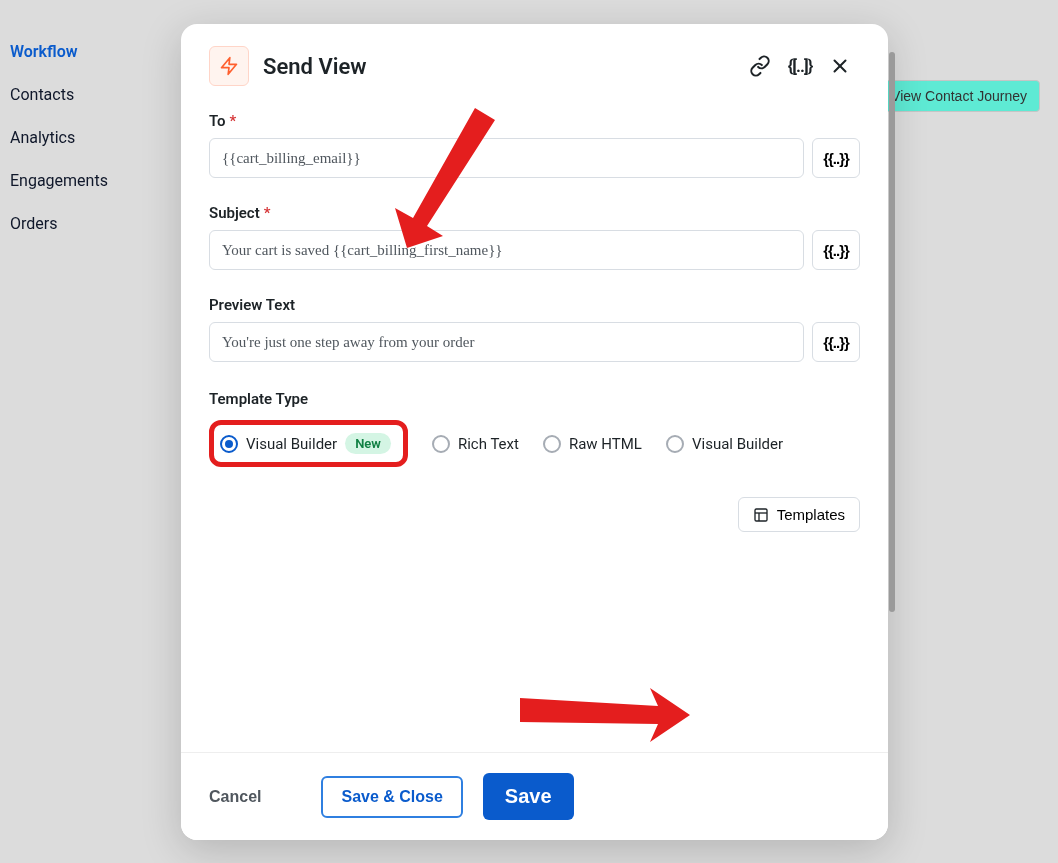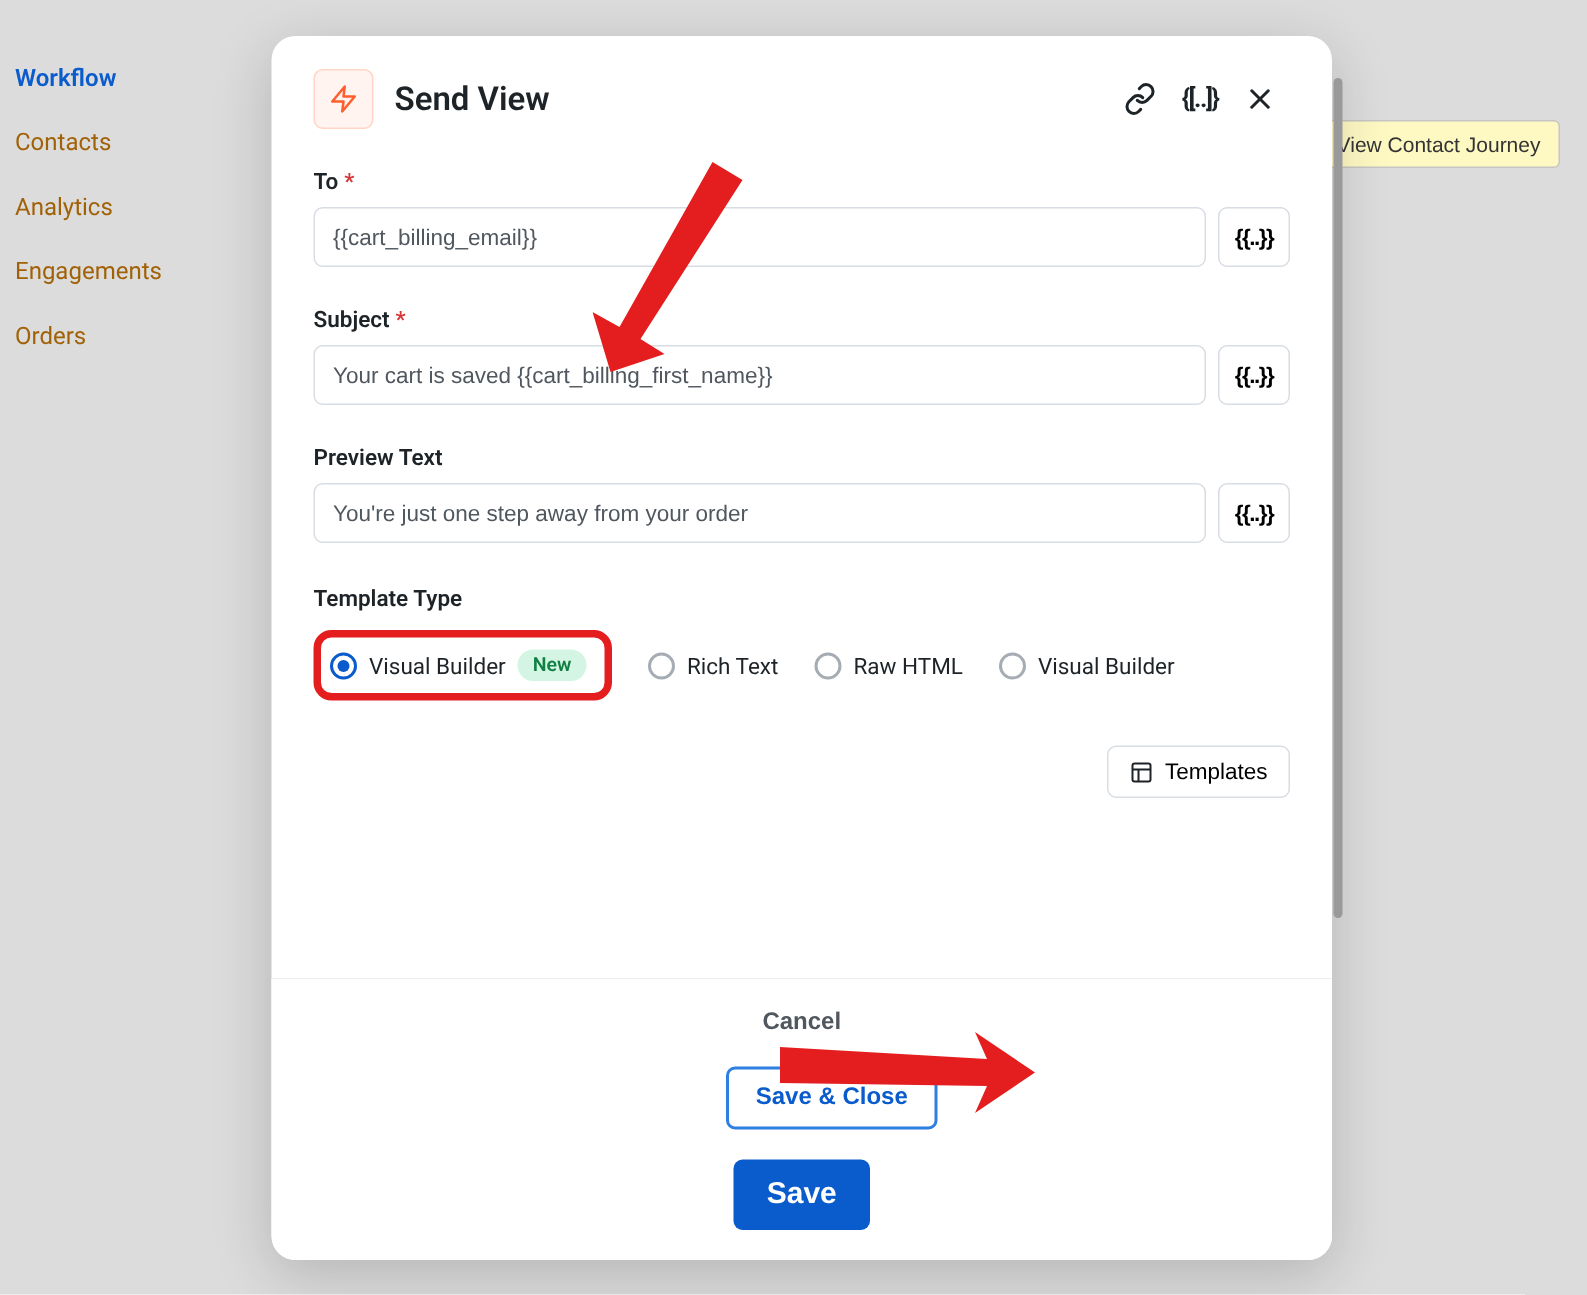--- a/index.html
+++ b/index.html
@@ -16,34 +16,34 @@
   
   .sidebar {
     position: absolute;
     left: 8px;
     top: 30px;
     width: 150px;
   }
   .nav-item {
     font-size: 16px;
     padding: 12px 2px;
-    color: #a16207;
+    color: #0f172a;
     cursor: pointer;
   }
   .nav-item.active {
     color: #0a5bcc;
     font-weight: 600;
   }
 
   
   .view-journey {
     position: absolute;
     right: 18px;
     top: 80px;
-    background: #fef9c3;
+    background: #5eead4;
     border: 1px solid #c5c5c5;
     border-radius: 4px;
     padding: 7px 12px;
     font-size: 14px;
     color: #333;
   }
 
   
   .modal {
     position: absolute;
@@ -112,20 +112,21 @@
   .req { color: #d63638; margin-left: 4px;}
   .input-row { display: flex; gap: 8px; }
   .text-input {
     flex: 1;
     height: 40px;
     border: 1px solid #d8dde3;
     border-radius: 6px;
     padding: 0 12px;
     font-size: 15px;
     color: #50575e;
+    font-family: Liberation Serif, serif;
   }
   .tag-btn {
     width: 48px; height: 40px;
     border: 1px solid #d8dde3;
     border-radius: 6px;
     background: #fff;
     display: flex; align-items: center; justify-content: center;
     font-weight: 700;
     font-size: 15px;
     letter-spacing: -1px;
@@ -215,21 +216,20 @@
 
   .modal-footer {
     border-top: 1px solid #eee;
     padding: 20px 28px;
     display: flex;
     justify-content: flex-start;
     align-items: center;
     gap: 20px;
     background: #fff;
     border-radius: 0 0 16px 16px;
-    flex-direction: column;
   }
   .btn-cancel {
     font-size: 16px; color: #50575e; font-weight: 600;
     background: none; border: none; cursor: pointer;
   }
   .btn-saveclose {
     font-size: 16px; color: #0a5bcc; font-weight: 600;
     background: #fff;
     border: 2px solid #2f7fe0;
     border-radius: 6px;

